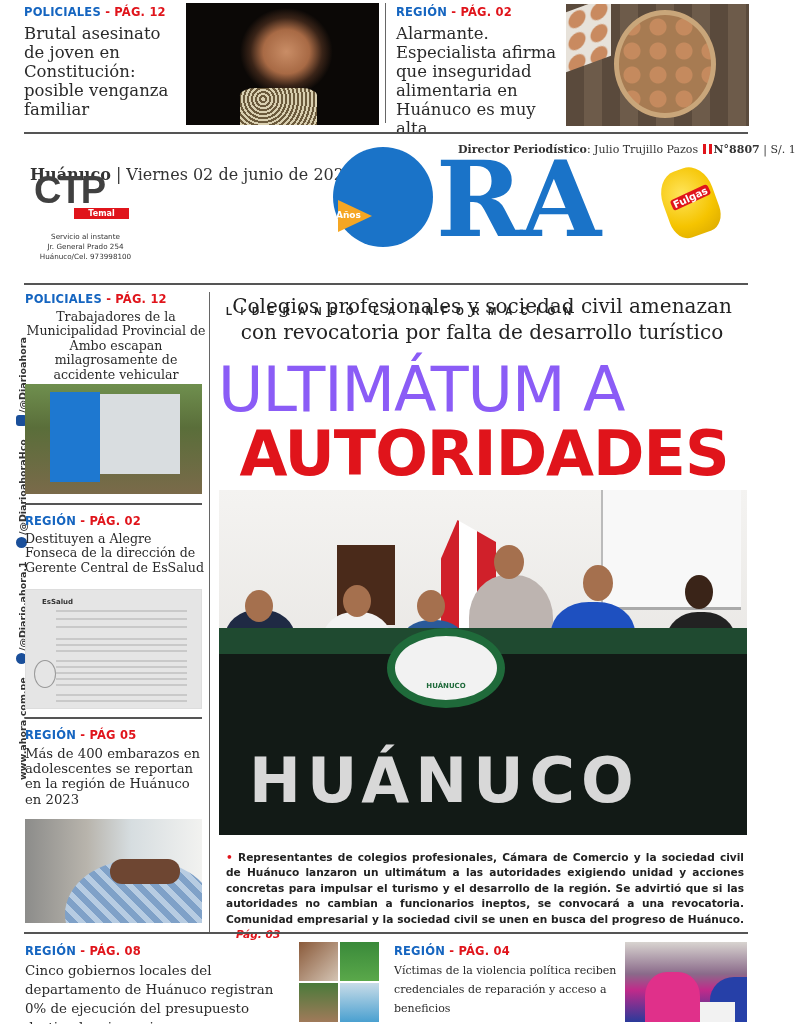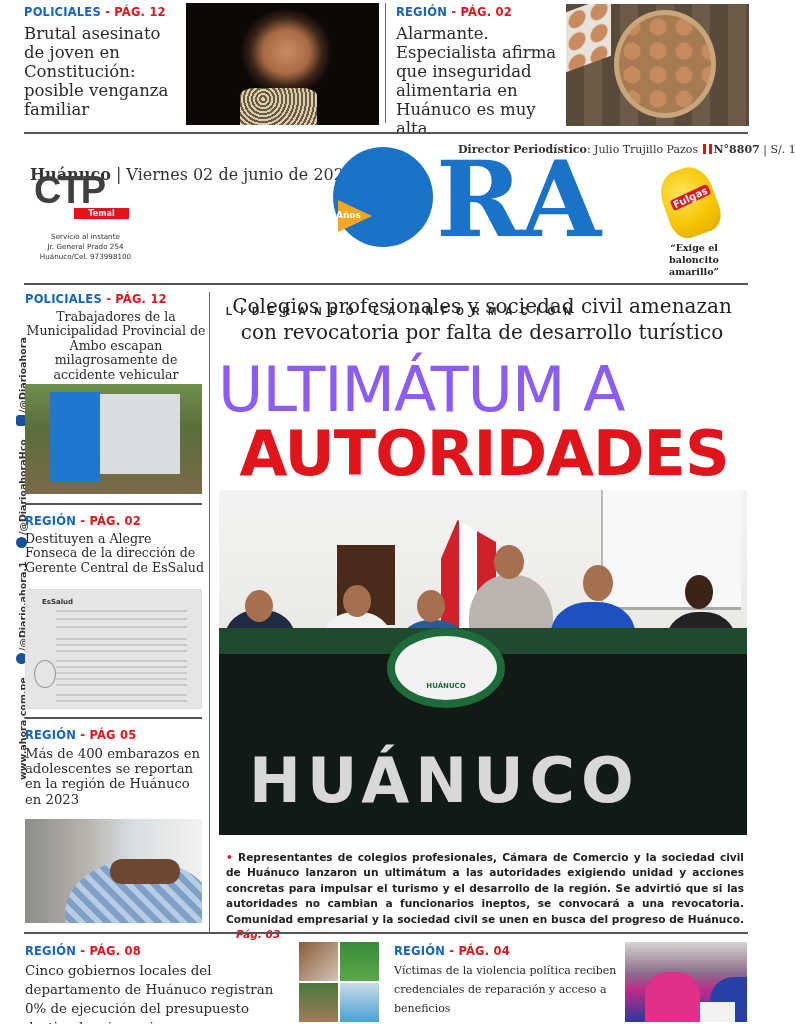--- a/index.html
+++ b/index.html
@@ -100,21 +100,20 @@
   <div style="position:absolute;left:183px;top:-3px;width:100px;height:100px;border-radius:50%;background:#1a73c8;"></div>
   <div style="position:absolute;left:188px;top:50px;width:0;height:0;border-top:16px solid transparent;border-bottom:16px solid transparent;border-left:34px solid #f5a623;"></div>
   <span style="position:absolute;left:186px;top:60px;font-family:'DejaVu Sans',sans-serif;font-weight:bold;font-size:9px;color:#fff;">Años</span>
   <span style="position:absolute;left:286px;top:-12px;font-family:'DejaVu Serif',serif;font-weight:bold;font-size:104px;color:#1a73c8;letter-spacing:-2px;">RA</span>
 </div>
 <div class="abs" style="left:226px;top:262px;font-family:Liberation Sans, sans-serif;font-weight:bold;font-size:10px;letter-spacing:8.5px;color:#222;white-space:nowrap;margin-top:44px;">LIDERANDO LA INFORMACIÓN</div>
 
 <div class="abs" style="left:648px;top:162px;width:110px;height:110px;">
   <div style="position:absolute;left:16px;top:6px;width:52px;height:68px;border-radius:40% 40% 30% 30%;background:radial-gradient(circle at 40% 35%, #ffe45a, #f5c400 60%, #d9a800);transform:rotate(-20deg);"></div>
   <span style="position:absolute;left:22px;top:30px;font-family:'DejaVu Sans',sans-serif;font-weight:bold;font-size:10px;color:#fff;background:#e0141b;padding:0 2px;border-radius:3px;transform:rotate(-25deg);">Fulgas</span>
-  <div style="position:absolute;left:-4px;top:80px;width:100px;text-align:center;font-weight:bold;font-size:9.5px;line-height:12px;color:#222;">“Exige el baloncito amarillo”</div>
 </div>
 
 <div class="hr" style="left:24px;top:283px;width:724px;"></div>
 
 <div class="abs" style="left:16px;top:780px;transform-origin:0 0;transform:rotate(-90deg);white-space:nowrap;font-family:'DejaVu Sans',sans-serif;font-weight:bold;font-size:9.5px;color:#333;">
   <span>www.ahora.com.pe</span>
   <span style="display:inline-block;width:11px;height:11px;border-radius:50%;background:#1a4f9a;margin:0 2px 0 10px;vertical-align:-1px;"></span><span>/@Diario.ahora.1</span>
   <span style="display:inline-block;width:11px;height:11px;border-radius:50%;background:#1a4f9a;margin:0 2px 0 10px;vertical-align:-1px;"></span><span>/@DiarioahoraHco</span>
   <span style="display:inline-block;width:11px;height:11px;border-radius:3px;background:#1a4f9a;margin:0 2px 0 10px;vertical-align:-1px;"></span><span>/@Diarioahora</span>
 </div>

